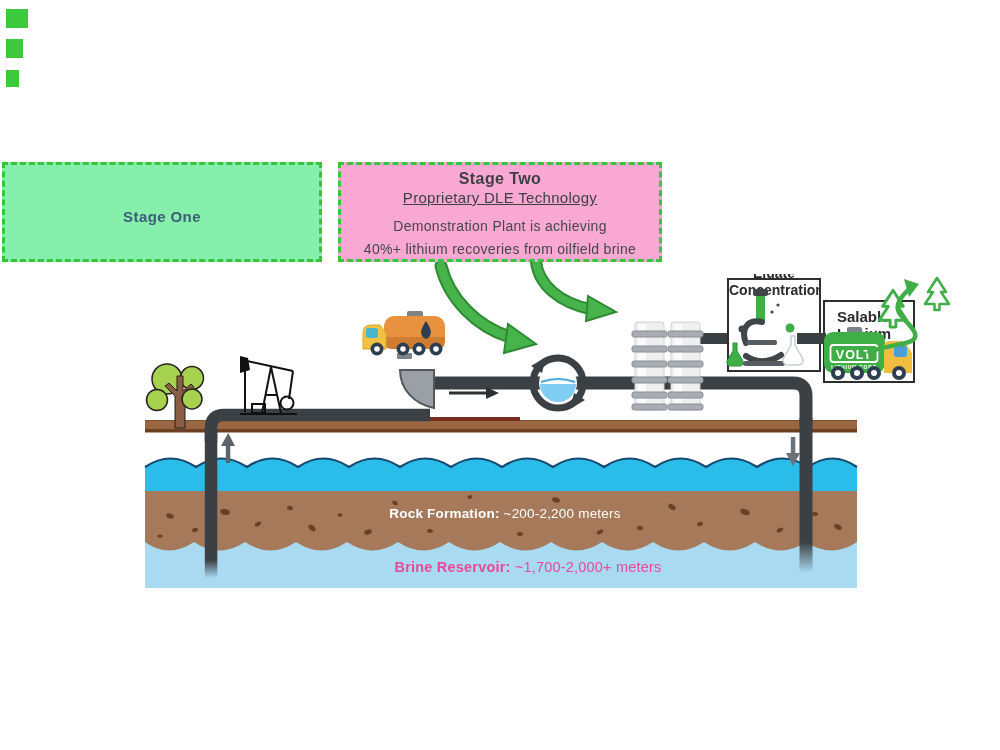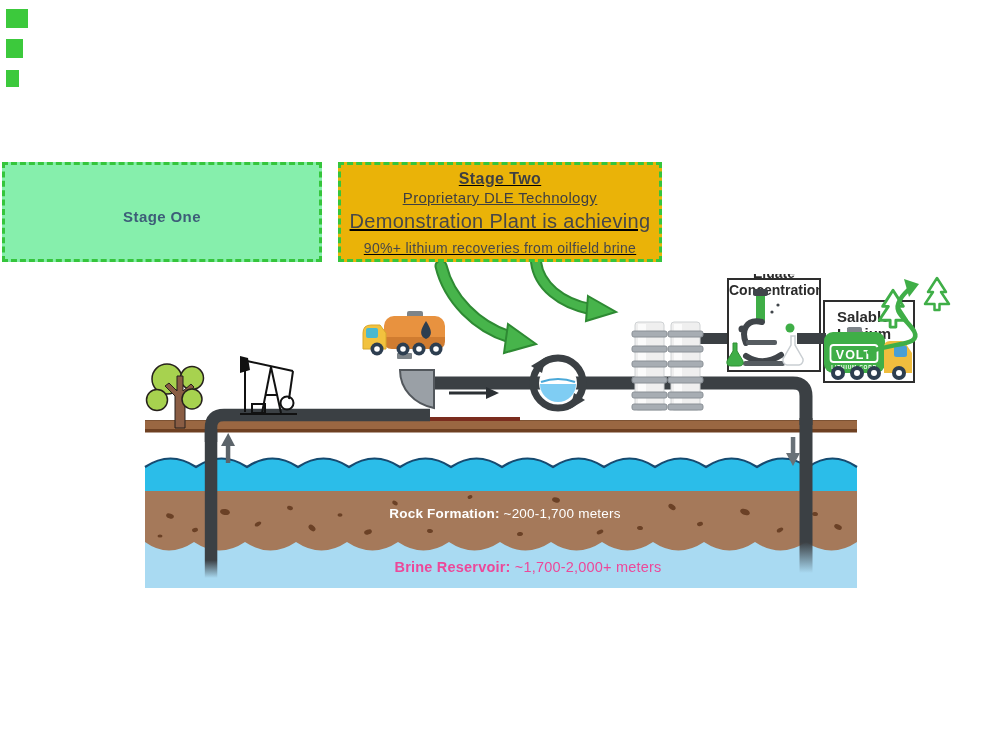--- a/index.html
+++ b/index.html
@@ -7,25 +7,25 @@
     --pipe:#3b4044; --voltgreen:#3fae47;
   }
   html,body{margin:0;padding:0;background:#ffffff;}
   .canvas{position:relative;width:1000px;height:750px;background:#ffffff;overflow:hidden;
           font-family:"Liberation Sans", sans-serif;}
   svg{position:absolute;left:0;top:0;}
   .layer-base{z-index:1;}
   .stagebox{position:absolute;top:162px;height:94px;border:3px dashed var(--green);
             display:flex;flex-direction:column;align-items:center;z-index:2;}
   .stagebox.dark{background:#86efac;justify-content:center;}
-  .stagebox.light{background:#eab308;text-decoration:underline;}
+  .stagebox.light{background:#f9a8d4;}
   .stage-title-dim{margin-top:9px;font-size:15px;font-weight:bold;color:#3d5d78;letter-spacing:.4px;}
   .s2-title{margin-top:5px;font-size:16px;font-weight:bold;color:#3f3f41;letter-spacing:.4px;}
   .s2-sub{margin-top:1px;font-size:15px;color:#3f3f41;text-decoration:underline;letter-spacing:.3px;}
-  .s2-b1{margin-top:4px;font-size:20px;color:#474749;letter-spacing:.3px;}
+  .s2-b1{margin-top:12px;font-size:14px;color:#474749;letter-spacing:.3px;}
   .s2-b2{margin-top:7px;font-size:14px;color:#474749;letter-spacing:.3px;}
   .whitebox{position:absolute;background:#ffffff;border:2px solid #2e2e2e;z-index:3;}
   .eluate-l1{position:absolute;top:-16px;left:0;width:100%;text-align:center;
              font-size:14px;font-weight:bold;color:#2b2b2b;line-height:18px;
              clip-path:inset(10px 0 0 0);}
   .eluate-l2{position:absolute;top:2px;left:0;width:100%;text-align:center;white-space:nowrap;
              overflow:hidden;font-size:14px;font-weight:bold;color:#2b2b2b;}
   .salable-text{position:absolute;top:6px;left:12px;font-size:15px;font-weight:bold;
                 color:#2b2b2b;line-height:17px;}
   .geo-label{position:absolute;text-align:center;z-index:2;letter-spacing:.2px;}
@@ -202,26 +202,26 @@
   </svg>
 
   <div class="stagebox dark" style="left:2px;width:314px;">
     <div class="stage-title-dim">Stage One</div>
   </div>
 
   <div class="stagebox light" style="left:338px;width:318px;">
     <div class="s2-title">Stage Two</div>
     <div class="s2-sub">Proprietary DLE Technology</div>
     <div class="s2-b1">Demonstration Plant is achieving</div>
-    <div class="s2-b2">90%+ lithium recoveries from oilfield brine</div>
+    <div class="s2-b2">40%+ lithium recoveries from oilfield brine</div>
   </div>
 
 
   <div class="geo-label rock-label">
-    <b>Rock Formation:</b><span> ~200-1,700 meters</span>
+    <b>Rock Formation:</b><span> ~200-2,200 meters</span>
   </div>
   <div class="geo-label brine-label">
     <b>Brine Reservoir:</b><span> ~1,700-2,000+ meters</span>
   </div>
 
   <div class="whitebox" style="left:727px;top:278px;width:90px;height:90px;">
     <div class="eluate-l1">Eluate</div>
     <div class="eluate-l2">Concentration</div>
   </div>
 

